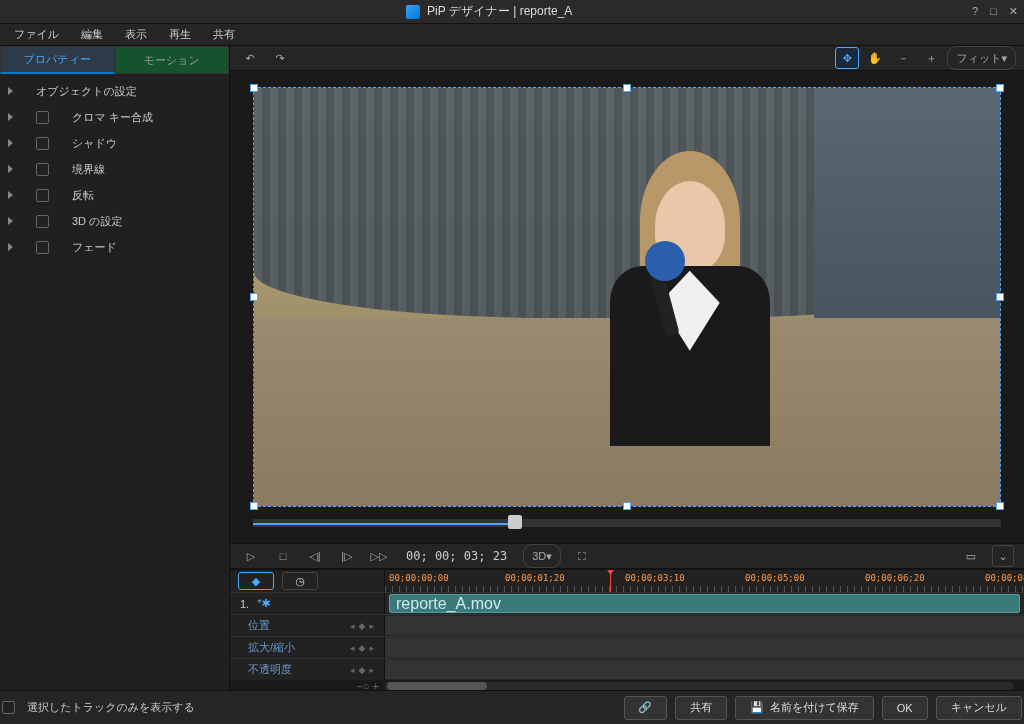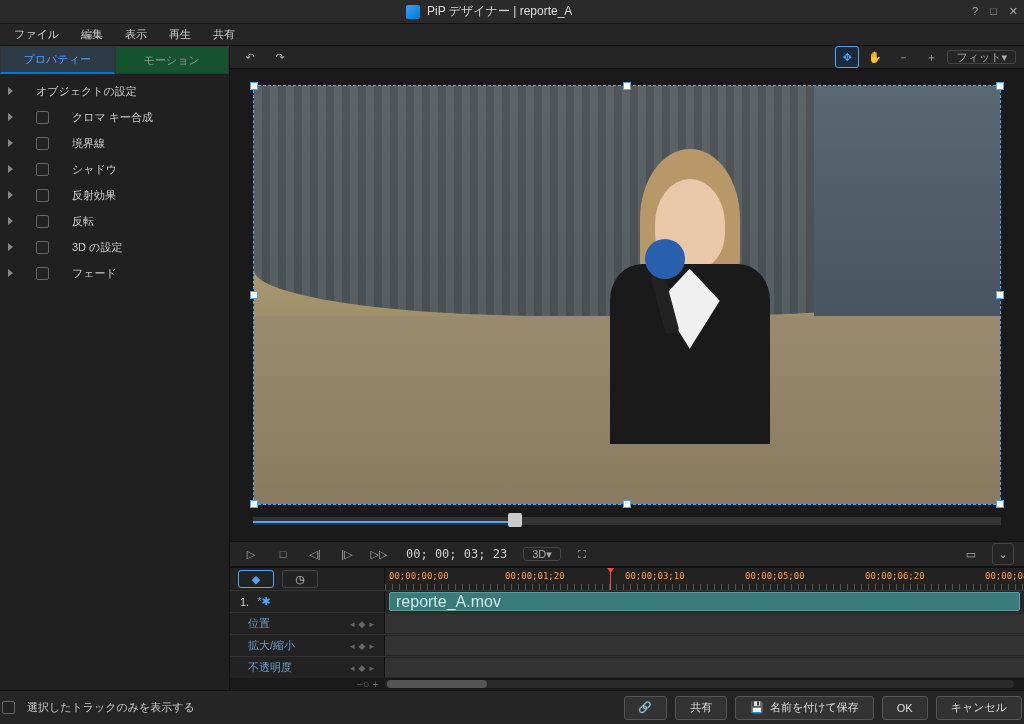--- a/index.html
+++ b/index.html
@@ -19,21 +19,21 @@
 .proplist { flex: 1; overflow-y: auto; padding: 4px 0; }
 .propitem { display: flex; align-items: center; height: 26px; padding: 0 8px; color: #ccc; cursor: pointer; gap: 23px; font-size: 11px; }
 .arrow { width: 0; height: 0; border-top: 4px solid transparent; border-bottom: 4px solid transparent; border-left: 5px solid #888; }
 .chk { width: 13px; height: 13px; border: 1px solid #666; border-radius: 2px; background: #222; }
 .content { flex: 1; display: flex; flex-direction: column; background: #1e1e1e; }
 .previewbar { height: 28px; background: #252525; display: flex; align-items: center; padding: 0 8px; gap: 4px; border-bottom: 1px solid #111; }
 .previewbar .left { display: flex; gap: 6px; }
 .previewbar .spacer { flex: 1; }
 .tbtn { width: 24px; height: 22px; display: flex; align-items: center; justify-content: center; color: #aaa; cursor: pointer; border: 1px solid transparent; border-radius: 3px; }
 .tbtn.active { border-color: #4da6ff; color: #4da6ff; background: #1a2a3a; }
-.fitbtn { padding: 0 8px; height: 14px; display: flex; align-items: center; border: 1px solid #444; border-radius: 3px; color: #aaa; cursor: pointer; font-size: 11px; }
+.fitbtn { padding: 0 8px; height: 24px; display: flex; align-items: center; border: 1px solid #444; border-radius: 9px; color: #aaa; cursor: pointer; font-size: 11px; }
 .preview { flex: 1; background: #1a1a1a; padding: 16px; display: flex; flex-direction: column; align-items: center; justify-content: center; position: relative; }
 .canvas { position: relative; width: 748px; height: 420px; border: 1px dashed #4da6ff; background: #333; }
 .scene { width: 100%; height: 100%; background: linear-gradient(180deg,#c8b896 0%,#a89870 45%,#7a6a50 100%); position: relative; overflow: hidden; }
 .building { position: absolute; top: 0; left: 0; right: 0; height: 55%; background: repeating-linear-gradient(90deg,#4a5560 0 8px,#3a4550 8px 16px); opacity: 0.85; border-radius: 0 0 40% 40% / 0 0 20% 20%; }
 .building2 { position: absolute; top: 0; right: 0; width: 25%; height: 100%; background: linear-gradient(180deg,#5a6873 0%,#3a4550 100%); }
 .ground { position: absolute; bottom: 0; left: 0; right: 0; height: 45%; background: linear-gradient(180deg,#9a8a70,#8a7a60); }
 .reporter { position: absolute; left: 45%; top: 15%; width: 200px; height: 85%; }
 .hair { position: absolute; top: 0; left: 50px; width: 100px; height: 140px; background: #b89868; border-radius: 50% 50% 20% 20%; }
 .face { position: absolute; top: 30px; left: 65px; width: 70px; height: 90px; background: #e8c8a8; border-radius: 50% 50% 40% 40%; }
 .jacket { position: absolute; top: 115px; left: 20px; width: 160px; height: 180px; background: #1a1a1a; border-radius: 20% 20% 0 0; }
@@ -116,31 +116,26 @@
           <span>オブジェクトの設定</span>
         </div>
       <div class="propitem">
           <span class="arrow"></span>
           <span class="chk"></span>
           <span>クロマ キー合成</span>
         </div>
       <div class="propitem">
           <span class="arrow"></span>
           <span class="chk"></span>
+          <span>シャドウ</span>
+        </div>
+      <div class="propitem">
+          <span class="arrow"></span>
+          <span class="chk"></span>
           <span>境界線</span>
-        </div>
-      <div class="propitem">
-          <span class="arrow"></span>
-          <span class="chk"></span>
-          <span>シャドウ</span>
-        </div>
-      <div class="propitem">
-          <span class="arrow"></span>
-          <span class="chk"></span>
-          <span>反射効果</span>
         </div>
       <div class="propitem">
           <span class="arrow"></span>
           <span class="chk"></span>
           <span>反転</span>
         </div>
       <div class="propitem">
           <span class="arrow"></span>
           <span class="chk"></span>
           <span>3D の設定</span>

